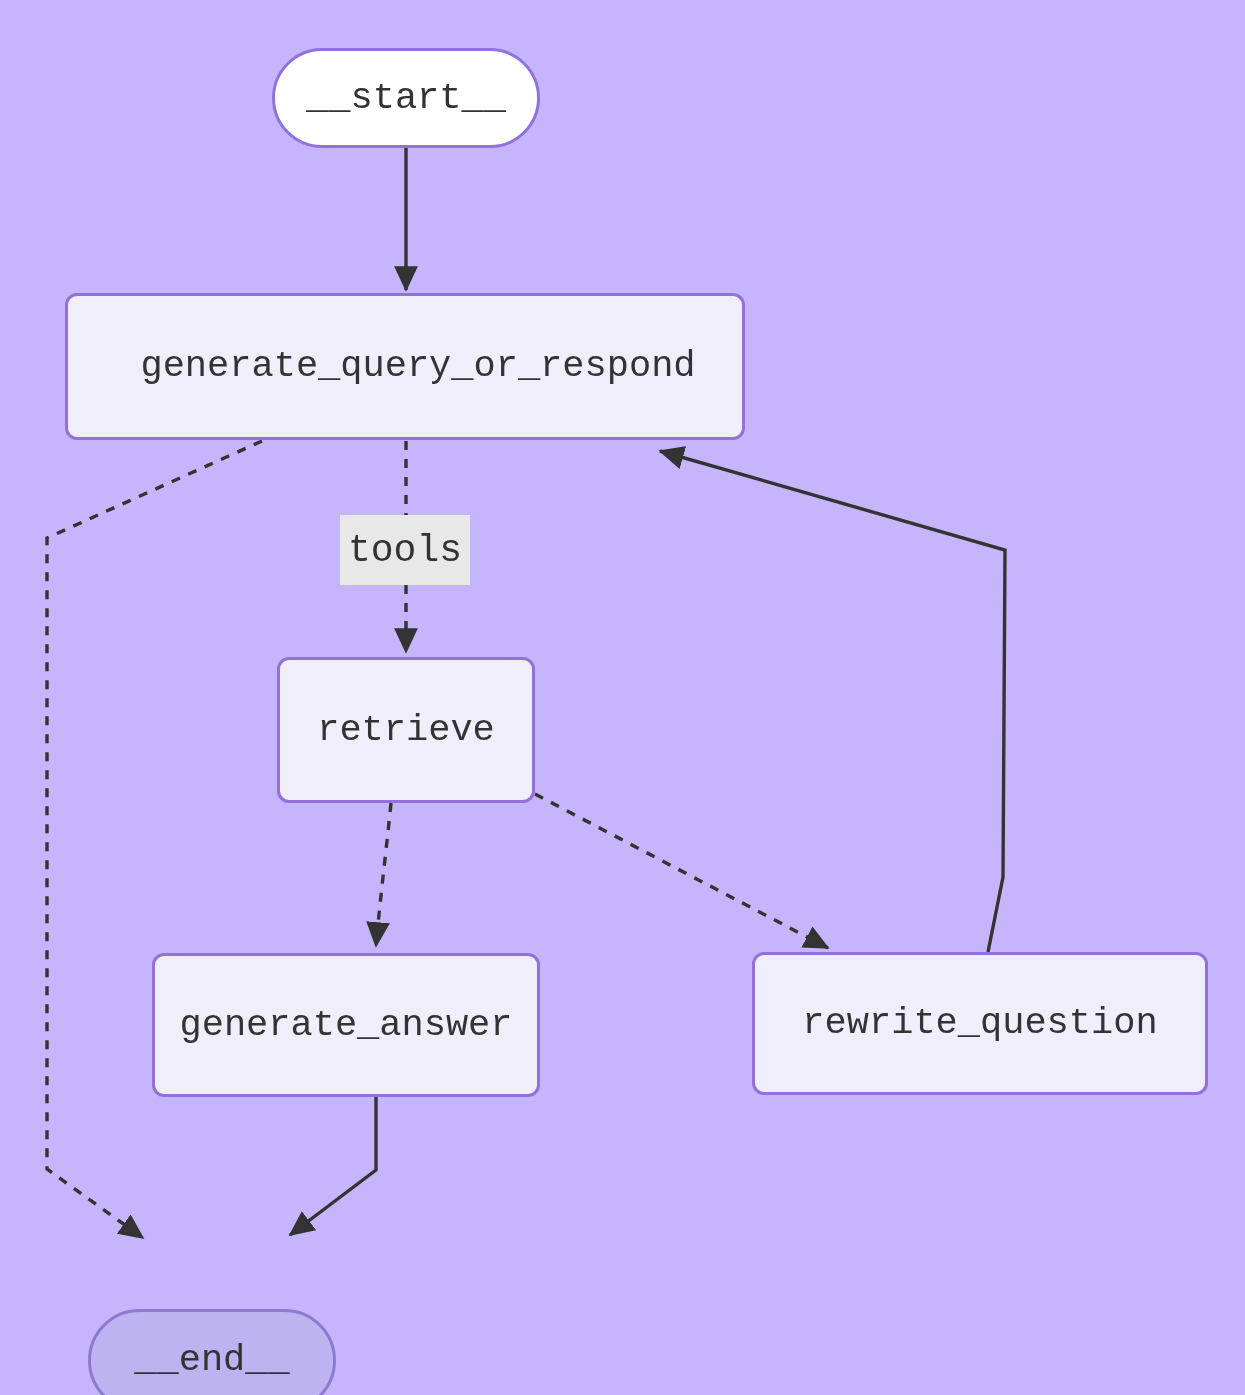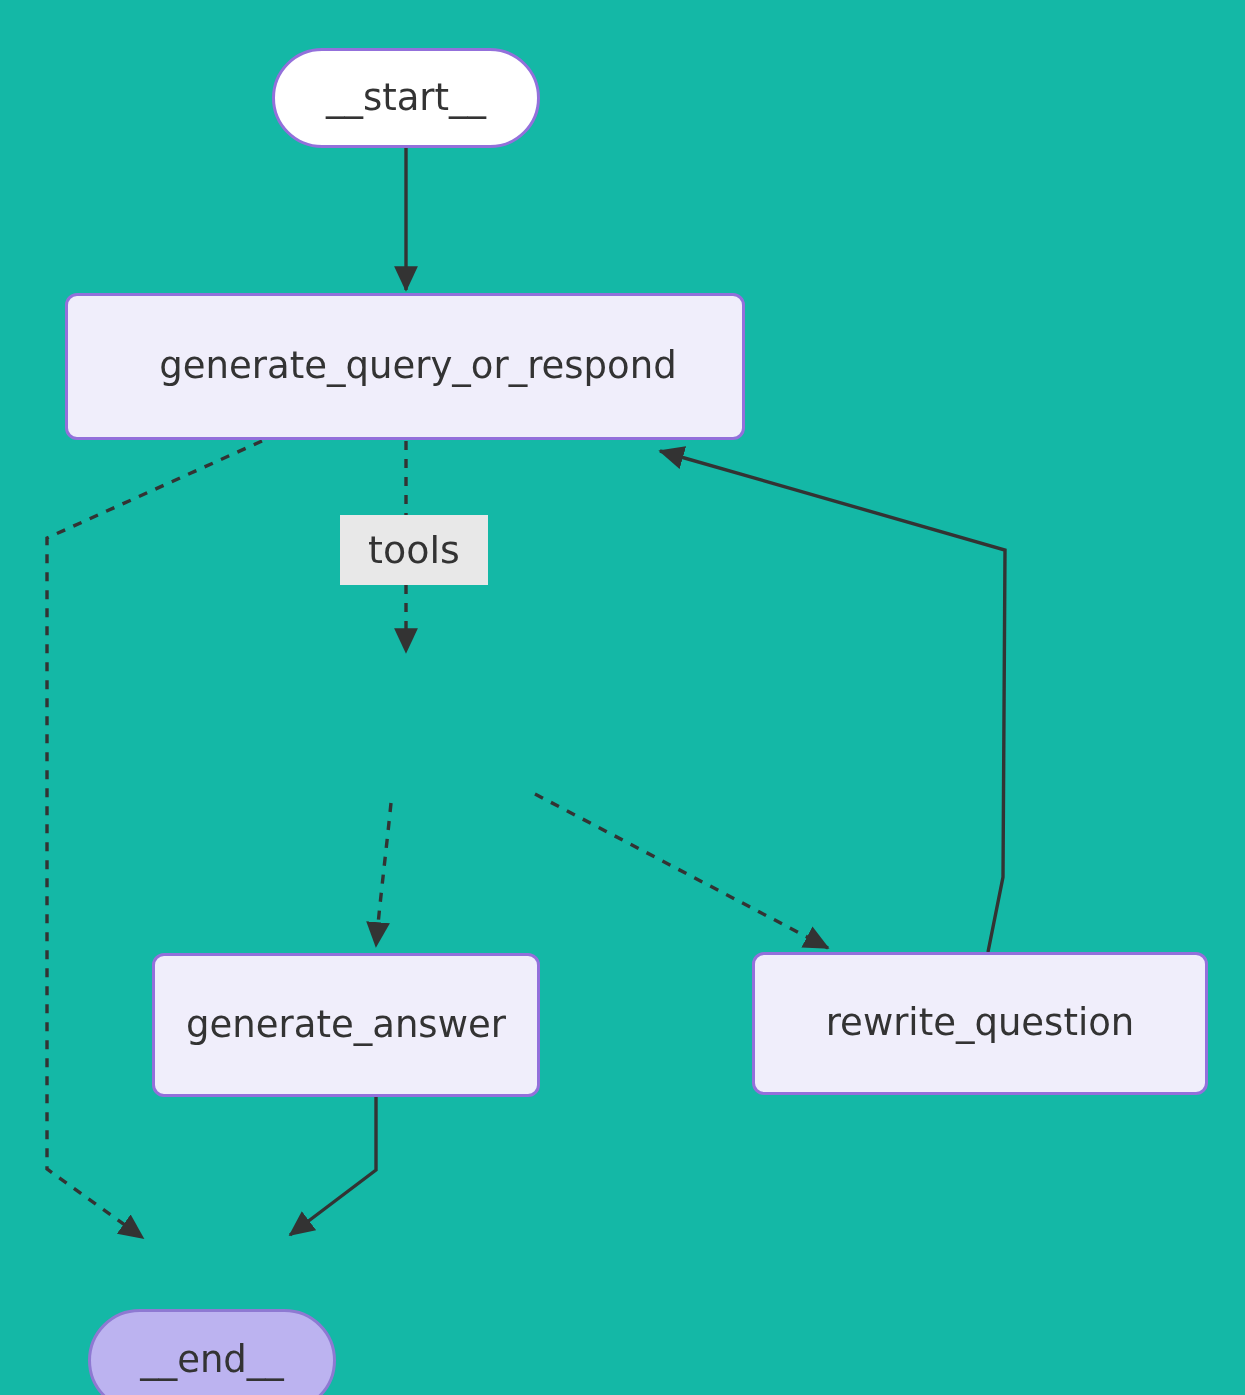--- a/index.html
+++ b/index.html
@@ -15,22 +15,23 @@
   * { margin: 0; padding: 0; box-sizing: border-box; }
   html, body { background: #ffffff; }
   body {
     font-family: "DejaVu Sans", "Liberation Sans", sans-serif;
     color: var(--ink);
   }
   .canvas {
     position: relative;
     width: 1245px;
     height: 1395px;
-    background: #14b8a6;
+    background: #c4b5fd;
     overflow: hidden;
+    font-family: Liberation Mono, monospace;
   }
   .edges {
     position: absolute;
     left: 0; top: 0;
     width: 1245px;
     height: 1395px;
   }
   .edge {
     fill: none;
     stroke: var(--edge);
@@ -57,21 +58,21 @@
   .node.genans   { left: 152px; top: 953px; width: 388px; height: 144px; }
   .node.rewriteq { left: 752px; top: 952px; width: 456px; height: 143px; }
   .node.end {
     left: 88px; top: 1309px; width: 248px; height: 103px;
     background: var(--end-fill);
     border-color: var(--end-border);
   }
   .edge-label {
     position: absolute;
     left: 340px; top: 515px;
-    width: 148px; height: 70px;
+    width: 130px; height: 70px;
     display: flex;
     align-items: center;
     justify-content: center;
     background: var(--label-bg);
     font-size: 38px;
     color: var(--ink);
   }
 </style>
 </head>
 <body>
@@ -103,20 +104,23 @@
   <div class="node pill start">
     <span>__start__</span>
   </div>
 
   <div class="node gqor">
     <span>generate_query_or_respond</span>
   </div>
 
   <div class="edge-label">tools</div>
 
+  <div class="node retrieve">
+    <span>retrieve</span>
+  </div>
 
   <div class="node genans">
     <span>generate_answer</span>
   </div>
 
   <div class="node rewriteq">
     <span>rewrite_question</span>
   </div>
 
   <div class="node pill end">

